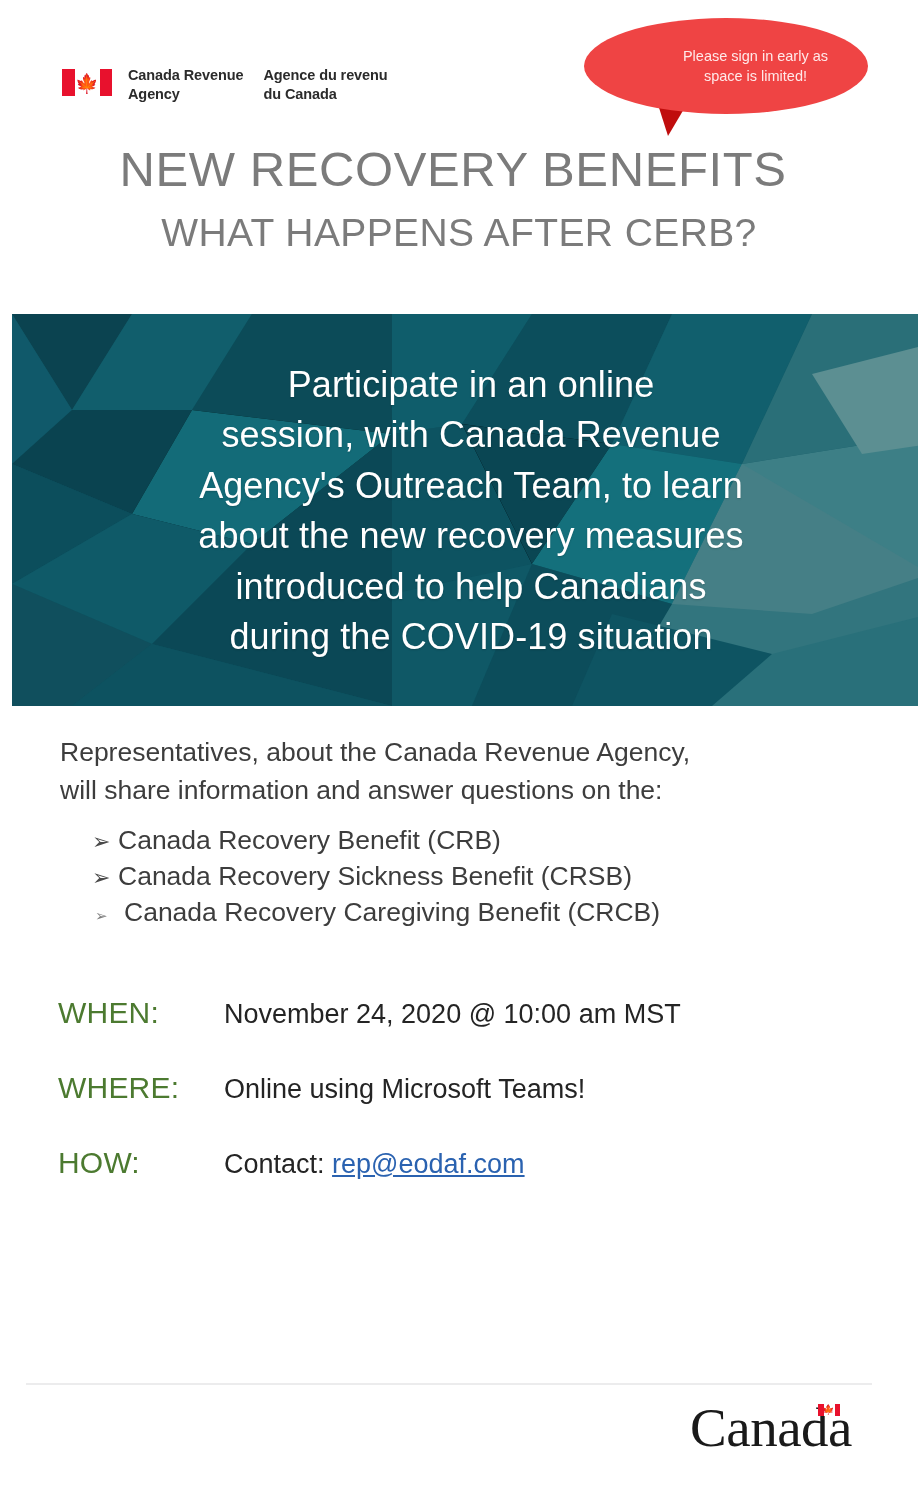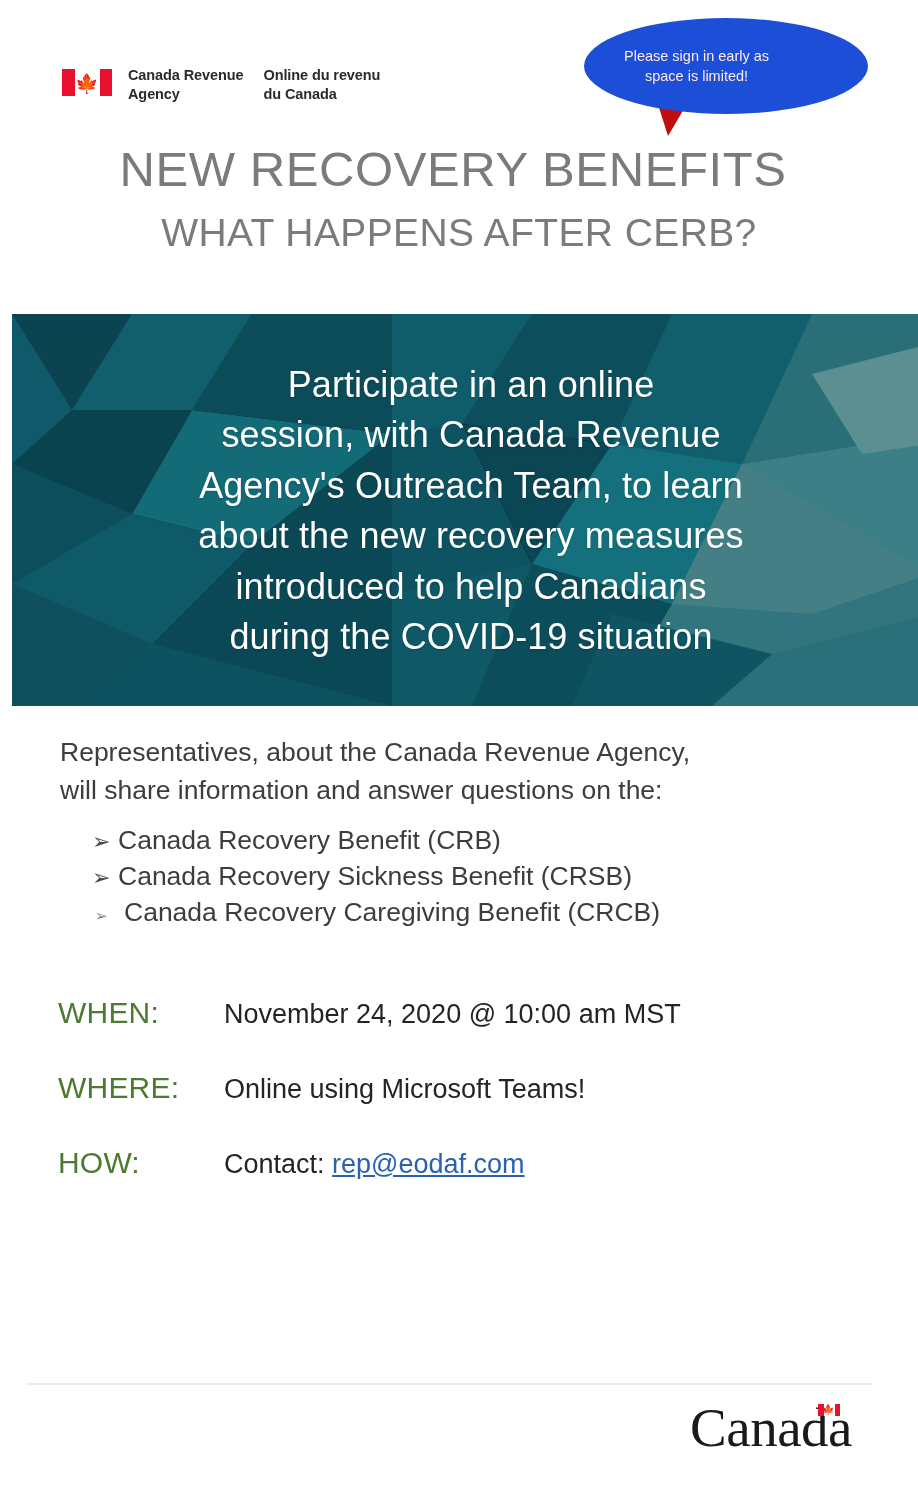--- a/index.html
+++ b/index.html
@@ -67,25 +67,25 @@
   .speech-bubble {
     position: absolute;
     left: 584px;
     top: 18px;
     width: 284px;
     height: 96px;
   }
   .bubble-body {
     position: absolute;
     inset: 0;
-    background: #1d4ed8;
+    background: #ef4444;
     border-radius: 50% / 50%;
     display: flex;
     align-items: center;
-    justify-content: flex-start;
+    justify-content: flex-end;
   }
   .bubble-text {
     color: #ffe9e9;
     font-size: 14.5px;
     line-height: 1.38;
     text-align: center;
     padding: 0 40px;
     white-space: pre-line;
   }
   .bubble-tail {
@@ -282,21 +282,21 @@
 
   <div class="cra-signature">
     <div class="flag-icon">
       <div class="bar left"></div>
       <div class="bar right"></div>
       <div class="leaf">🍁</div>
     </div>
     <div class="sig-text">
       <div class="sig-block">Canada Revenue
 Agency</div>
-      <div class="sig-block">Online du revenu
+      <div class="sig-block">Agence du revenu
 du Canada</div>
     </div>
   </div>
 
   <div class="speech-bubble">
     <div class="bubble-tail"></div>
     <div class="bubble-body">
       <div class="bubble-text">Please sign in early as
 space is limited!</div>
     </div>

